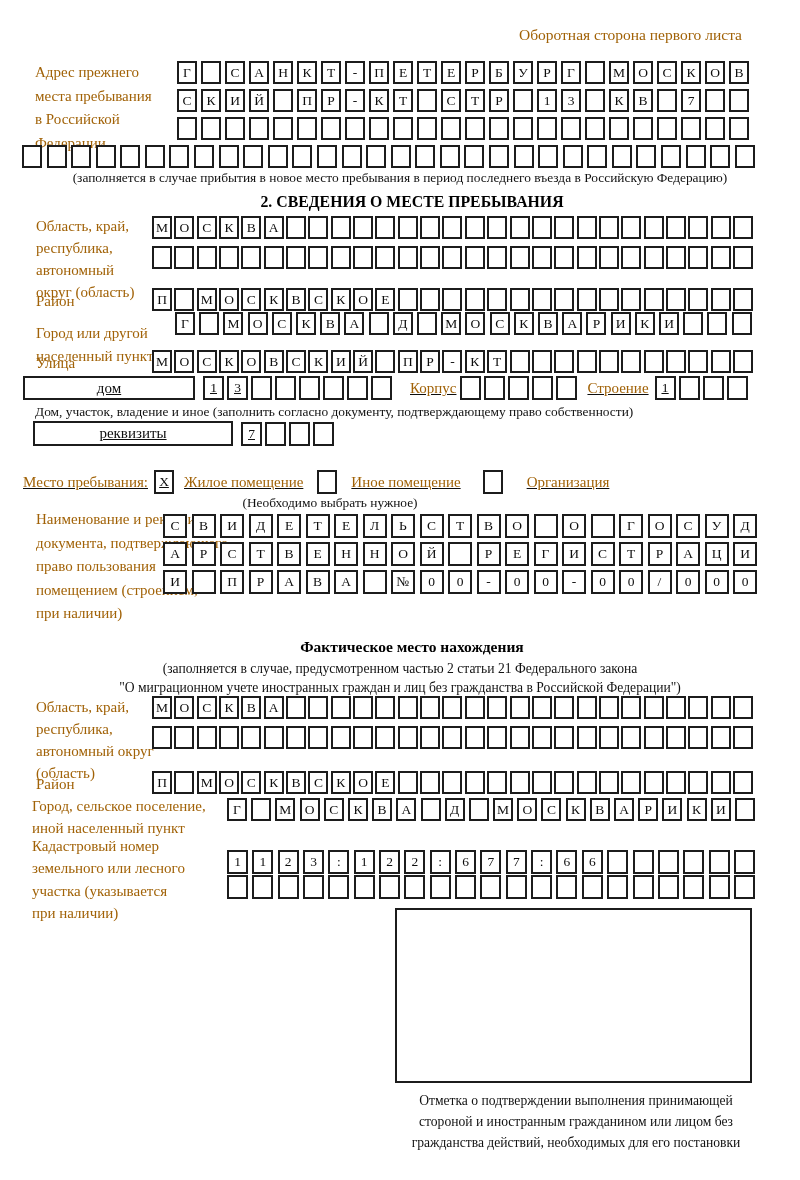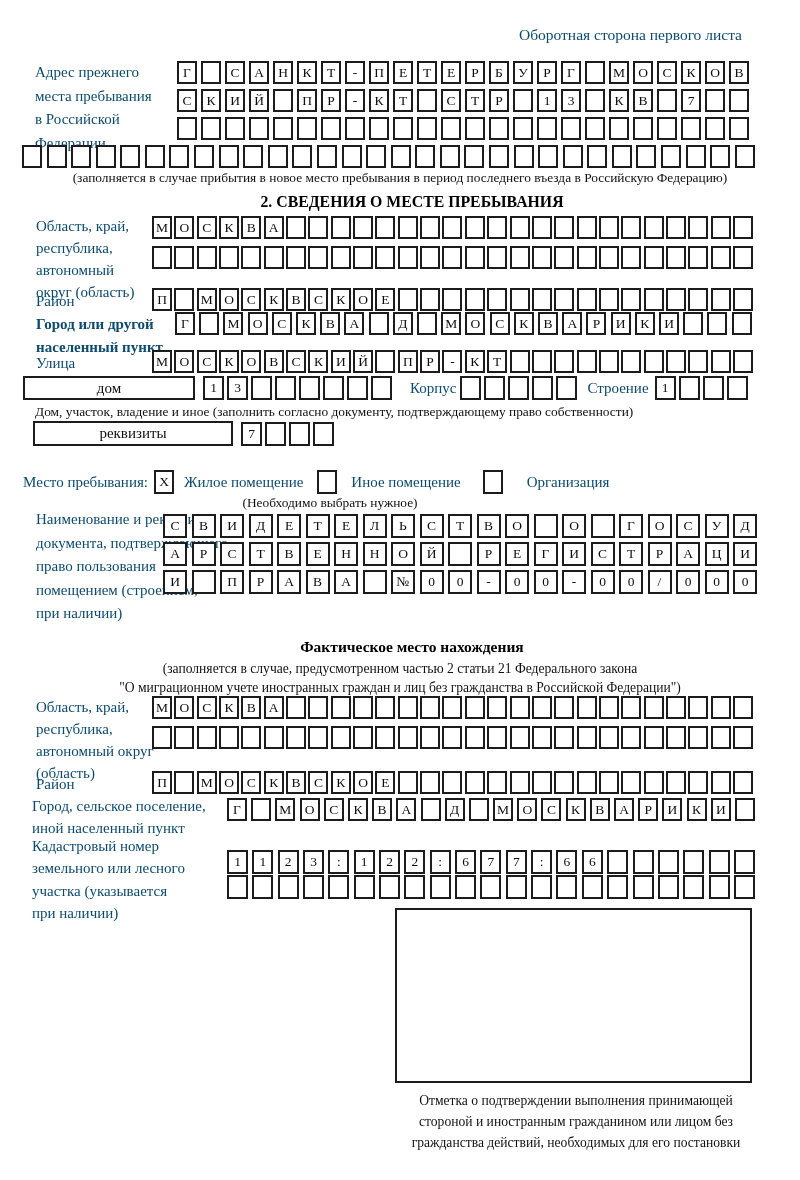--- a/index.html
+++ b/index.html
@@ -1,26 +1,26 @@
 <!DOCTYPE html>
 <html><head>
 <meta charset="utf-8">
 <style>
   html,body{margin:0;padding:0;background:#ffffff;}
   #page{
     position:relative;width:800px;height:1180px;background:#fff;color:#0d0d0d;
     font-family:"Liberation Serif","DejaVu Serif",serif;overflow:hidden;
   }
   .abs{position:absolute;}
-  .label{font-size:15px;line-height:22.5px;color:#0c4a6e;}
+  .label{font-size:15px;line-height:22.5px;color:#a16207;}
   .note{font-size:13.4px;color:#111;}
   .title{font-weight:bold;font-size:15.8px;color:#000;padding-left:12px;}
   .center{text-align:center;width:800px;left:0;}
   .boxrow{display:flex;justify-content:space-between;}
-  .gaprow{display:flex;}
+  .gaprow{display:flex;text-decoration:underline;}
   .cell{
     width:20px;height:23px;border:2px solid #1c1c1c;box-sizing:border-box;
     display:flex;align-items:center;justify-content:center;
     font-size:13.5px;background:#fff;flex:0 0 auto;
   }
   .cell.w24{width:24px;height:24px;}
   .cell.w21{width:21px;height:24px;}
   .widebox{
     border:2px solid #1c1c1c;box-sizing:border-box;height:24px;
     display:flex;align-items:center;justify-content:center;font-size:15px;flex:0 0 auto;
@@ -244,21 +244,21 @@
       <div class="cell"></div>
       <div class="cell"></div>
       <div class="cell"></div>
       <div class="cell"></div>
       <div class="cell"></div>
       <div class="cell"></div>
       <div class="cell"></div>
       <div class="cell"></div>
     </div>
 
-  <div class="abs label lines" style="left:36px;top:313px;line-height:22.5px;font-weight:bold;">
+  <div class="abs label lines" style="left:36px;top:322px;line-height:22.5px;">
       <div>Город или другой</div>
       <div>населенный пункт</div>
     </div>
   <div class="abs boxrow" style="left:175px;top:312px;width:577px;">
       <div class="cell">Г</div>
       <div class="cell"></div>
       <div class="cell">М</div>
       <div class="cell">О</div>
       <div class="cell">С</div>
       <div class="cell">К</div>

